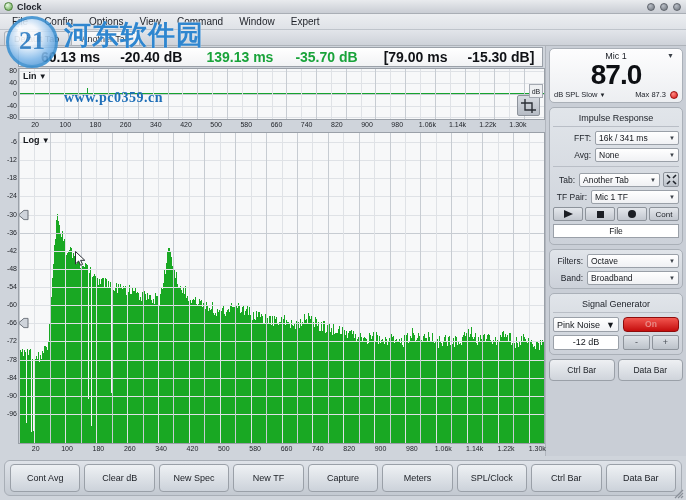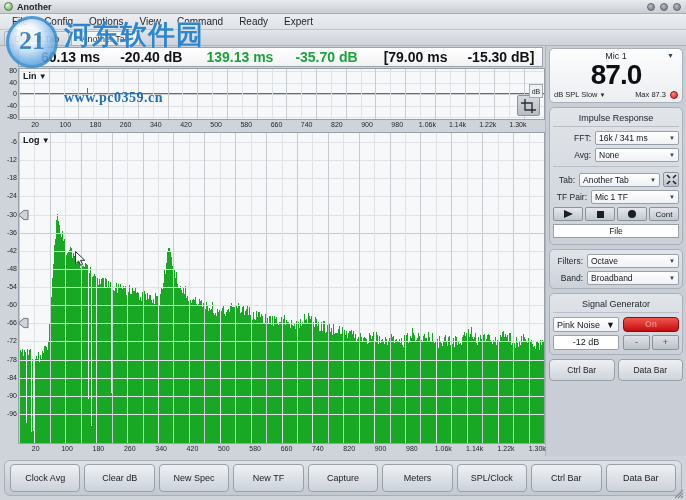--- a/index.html
+++ b/index.html
@@ -364,35 +364,35 @@
   #bottominner .bb:last-child{margin-right:0;}
   #resizegrip{
     position:absolute; right:2px; bottom:1px; width:12px; height:12px;
   }
 </style>
 </head>
 <body>
 
 <div id="titlebar">
   <div class="appicon"></div>
-  <div class="apptitle">Another</div>
+  <div class="apptitle">Clock</div>
   <div id="wincontrols">
     <div class="dot"></div>
     <div class="dot"></div>
     <div class="dot"></div>
   </div>
 </div>
 
 <div id="menubar">
   <div class="mi">File</div>
   <div class="mi">Config</div>
   <div class="mi">Options</div>
   <div class="mi">View</div>
   <div class="mi">Command</div>
-  <div class="mi">Ready</div>
+  <div class="mi">Window</div>
   <div class="mi">Expert</div>
 </div>
 
 <div id="tabstrip">
   <div class="tab">Default Tab</div>
   <div class="tab active">Another Tab</div>
 </div>
 
 <div id="watermark">
   <div id="wm-logo">
@@ -1259,21 +1259,21 @@
     <div class="bigbtnrow">
       <div class="bigbtn">Ctrl Bar</div>
       <div class="bigbtn">Data Bar</div>
     </div>
 
   </div>
 </div>
 
 <div id="bottombar">
   <div id="bottominner">
-    <div class="bb">Clock Avg</div>
+    <div class="bb">Cont Avg</div>
     <div class="bb">Clear dB</div>
     <div class="bb">New Spec</div>
     <div class="bb">New TF</div>
     <div class="bb">Capture</div>
     <div class="bb">Meters</div>
     <div class="bb">SPL/Clock</div>
     <div class="bb">Ctrl Bar</div>
     <div class="bb">Data Bar</div>
   </div>
   <svg id="resizegrip" viewBox="0 0 12 12">

